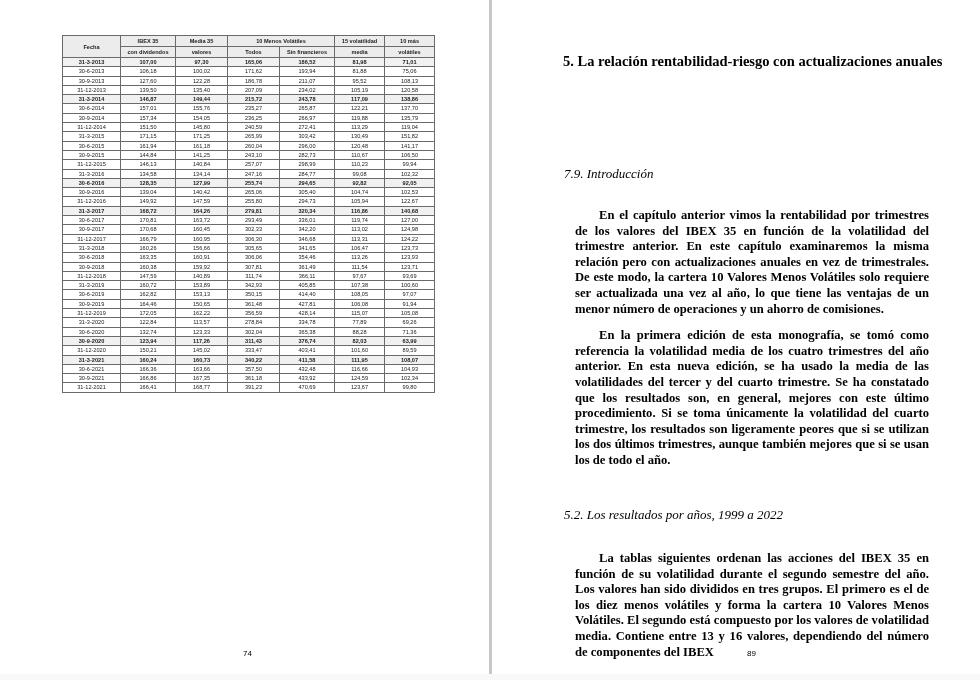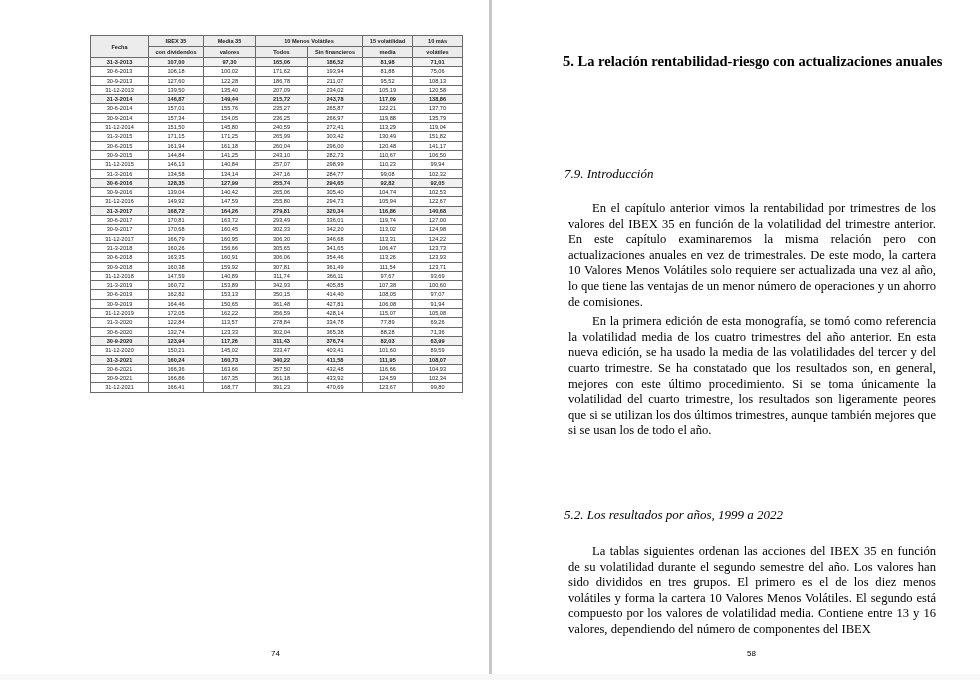--- a/index.html
+++ b/index.html
@@ -1,18 +1,18 @@
 <!DOCTYPE html>
 <html><head>
 <meta charset="utf-8">
 <style>
   html, body { margin:0; padding:0; }
   body { width:980px; height:680px; background:#ffffff; position:relative; overflow:hidden; font-family:"Liberation Serif", serif; color:#000; }
   .page { position:absolute; top:0; height:680px; background:#fff; }
-  .page-left { left:0; width:489px;margin-left:28px; }
+  .page-left { left:0; width:489px; }
   .page-right { left:492px; width:488px; }
   .divider { position:absolute; left:489px; top:0; width:3px; height:680px; background:#c8c8c8; }
   .bottom-shade { position:absolute; left:0; bottom:0; width:980px; height:6px; background:#f8f8f8; }
 
   table.data { position:absolute; left:62px; top:35px; width:372px; border-collapse:collapse; font-family:"Liberation Sans", sans-serif; font-size:5.6px; color:#222; table-layout:fixed; }
   table.data th, table.data td { border:0.6px solid #6a6a6a; text-align:center; padding:0; height:8.3px; line-height:8.3px; white-space:nowrap; overflow:hidden; }
   table.data th { background:#ececec; font-weight:bold; height:10px; line-height:10px; }
   table.data tr.bold td { font-weight:bold; background:#f1f1f1; }
   table.data col.c0 { width:58px; }
   table.data col.c1 { width:55px; }
@@ -24,21 +24,21 @@
 
   .pnum { position:absolute; top:649px; font-family:"Liberation Sans", sans-serif; font-size:8px; }
   .pnum-left { left:243px; }
   .pnum-right { left:747px; }
 
   .chapter-title { position:absolute; left:563px; top:52px; width:380px; font-weight:bold; font-size:14.5px; line-height:19px; }
   .section { position:absolute; left:564px; font-style:italic; font-size:13px; }
   .sec1 { top:166px; }
   .sec2 { top:507px; }
   .para { position:absolute; left:564px; width:376px; font-size:12.6px; line-height:15.6px; text-align:justify; }
-  .para p { margin:4px; text-indent:24px; }
+  .para p { margin:11px; text-indent:24px;font-weight:bold; }
   .p1 { top:197px; }
   .p3 { top:540px; }
 </style>
 </head>
 <body>
 
 <div class="page page-left">
   <table class="data">
     <colgroup>
         <col class="c0">
@@ -407,14 +407,14 @@
 <div class="para p1">
   <p>En el capítulo anterior vimos la rentabilidad por trimestres de los valores del IBEX 35 en función de la volatilidad del trimestre anterior. En este capítulo examinaremos la misma relación pero con actualizaciones anuales en vez de trimestrales. De este modo, la cartera 10 Valores Menos Volátiles solo requiere ser actualizada una vez al año, lo que tiene las ventajas de un menor número de operaciones y un ahorro de comisiones.</p>
   <p>En la primera edición de esta monografía, se tomó como referencia la volatilidad media de los cuatro trimestres del año anterior. En esta nueva edición, se ha usado la media de las volatilidades del tercer y del cuarto trimestre. Se ha constatado que los resultados son, en general, mejores con este último procedimiento. Si se toma únicamente la volatilidad del cuarto trimestre, los resultados son ligeramente peores que si se utilizan los dos últimos trimestres, aunque también mejores que si se usan los de todo el año.</p>
 </div>
 
 <div class="section sec2">5.2. Los resultados por años, 1999 a 2022</div>
 <div class="para p3">
   <p>La tablas siguientes ordenan las acciones del IBEX 35 en función de su volatilidad durante el segundo semestre del año. Los valores han sido divididos en tres grupos. El primero es el de los diez menos volátiles y forma la cartera 10 Valores Menos Volátiles. El segundo está compuesto por los valores de volatilidad media. Contiene entre 13 y 16 valores, dependiendo del número de componentes del IBEX</p>
 </div>
 
-<div class="pnum pnum-right">58</div>
+<div class="pnum pnum-right">89</div>
 <div class="bottom-shade"></div>
 
 </body></html>

